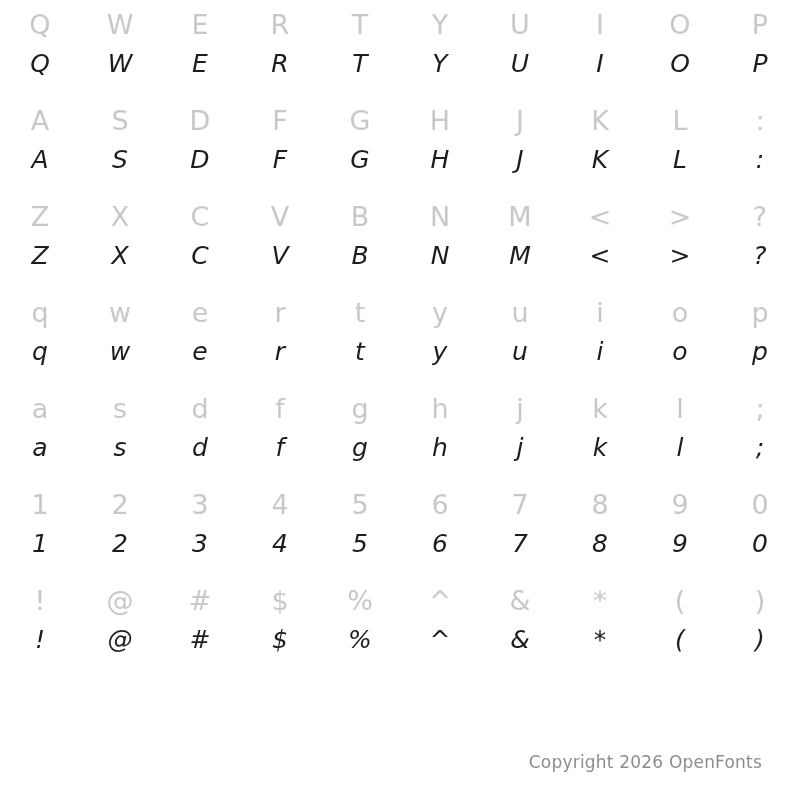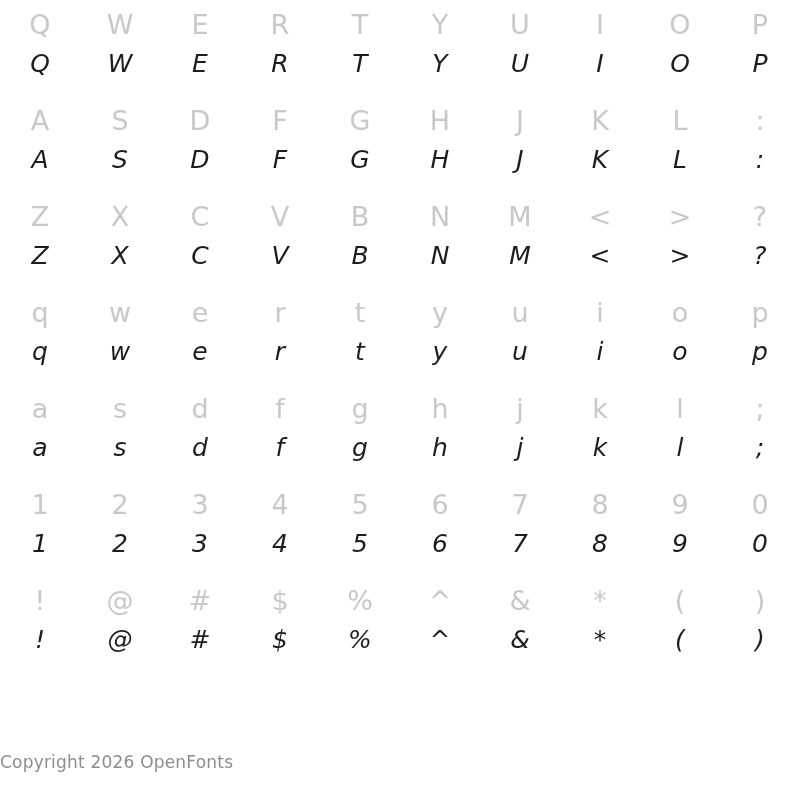--- a/index.html
+++ b/index.html
@@ -63,21 +63,21 @@
     font-size: 25px;
     line-height: 32px;
     color: #1d1d1d;
     font-weight: 400;
   }
   .copyright {
     position: absolute;
     left: 0;
     right: 0;
     bottom: 28px;
-    text-align: left;
+    text-align: right;
     padding-right: 38px;
     font-family: "DejaVu Sans", sans-serif;
     font-size: 17px;
     color: #8d8d8d;
     letter-spacing: 0.2px;
   }
 </style>
 </head>
 <body>
 

